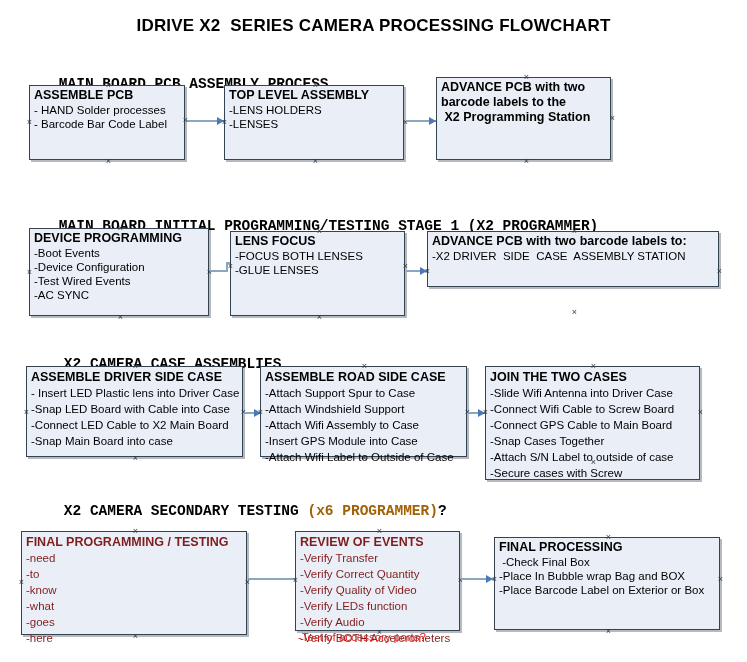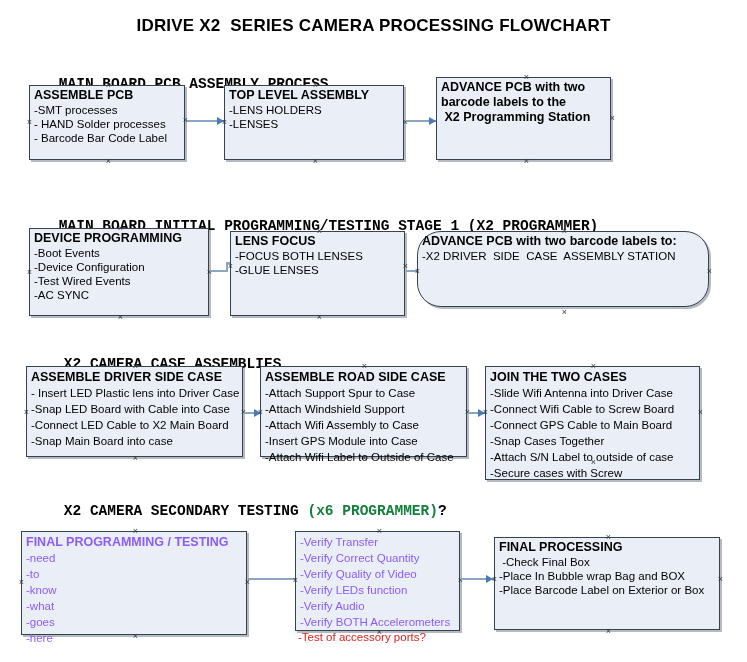--- a/index.html
+++ b/index.html
@@ -39,21 +39,21 @@
 
   .section-title {
     position: absolute;
     font-size: 14.5px;
     font-weight: bold;
     color: #000000;
     white-space: pre;
     font-family: Liberation Mono, monospace;
   }
   .section-title .accent {
-    color: #15803d;
+    color: #a16207;
   }
 
   
   .node {
     position: absolute;
     box-sizing: border-box;
     background: #eaeff7;
     border: 1px solid #35424f;
     box-shadow: 2px 2px 0 rgba(90,100,115,0.45);
     padding: 2px 0 0 4px;
@@ -70,21 +70,21 @@
   .node .n-line {
     font-size: 11.5px;
     font-weight: normal;
     color: #000000;
     line-height: 14px;
     white-space: pre;
     display: block;
   }
   .node.red .n-title,
   .node.red .n-line {
-    color: #8b5cf6;
+    color: #7f1d1d;
   }
   .node.tight .n-title { line-height: 16px; }
   .node.tight .n-line  { line-height: 16px; }
 
   
   .node .n-overflow {
     position: absolute;
     left: 2px;
     bottom: -14px;
     font-size: 11.5px;
@@ -132,21 +132,20 @@
 <div id="canvas">
 
   <div class="doc-title">IDRIVE X2  SERIES CAMERA PROCESSING FLOWCHART</div>
 
   <div class="section-title" style="left:24px; top:60px;">
     <span>MAIN BOARD PCB ASSEMBLY PROCESS</span>
   </div>
 
   <div class="node" style="left:29px; top:85px; width:156px; height:75px;">
     <span class="n-title">ASSEMBLE PCB</span>
-    <span class="n-line">-SMT processes</span>
     <span class="n-line">- HAND Solder processes</span>
     <span class="n-line">- Barcode Bar Code Label</span>
     <span class="handle" style="left:-4px; top:33px;"></span>
     <span class="handle" style="left:75px; top:-4px;"></span>
     <span class="handle" style="left:75px; top:72px;"></span>
   </div>
 
   <div class="conn" style="left:186px; top:120px; width:38px;"></div>
   <div class="arrowhead" style="left:217px; top:117px;"></div>
   <span class="handle" style="left:182px; top:117px; position:absolute;"></span>
@@ -200,21 +199,21 @@
     <span class="n-line">-GLUE LENSES</span>
     <span class="handle" style="left:-4px; top:31px;"></span>
     <span class="handle" style="left:85px; top:-4px;"></span>
     <span class="handle" style="left:85px; top:82px;"></span>
     <span class="handle" style="left:171px; top:31px;"></span>
   </div>
 
   <div class="conn" style="left:406px; top:270px; width:22px;"></div>
   <div class="arrowhead" style="left:420px; top:267px;"></div>
 
-  <div class="node" style="left:417px; top:231px; width:292px; height:76px;border-radius:24px;">
+  <div class="node" style="left:427px; top:231px; width:292px; height:56px;">
     <span class="n-title">ADVANCE PCB with two barcode labels to:</span>
     <span class="n-line">-X2 DRIVER  SIDE  CASE  ASSEMBLY STATION</span>
     <span class="handle" style="left:-4px; top:36px;"></span>
     <span class="handle" style="left:143px; top:-4px;"></span>
     <span class="handle" style="left:143px; top:77px;"></span>
     <span class="handle" style="left:288px; top:36px;"></span>
   </div>
 
   <div class="section-title" style="left:29px; top:340px;">
     <span>X2 CAMERA CASE ASSEMBLIES</span>
@@ -279,20 +278,21 @@
     <span class="n-line">-here</span>
     <span class="handle" style="left:-4px; top:47px;"></span>
     <span class="handle" style="left:110px; top:-4px;"></span>
     <span class="handle" style="left:110px; top:101px;"></span>
     <span class="handle" style="left:222px; top:47px;"></span>
   </div>
 
   <div class="conn" style="left:248px; top:578px; width:48px;"></div>
 
   <div class="node red tight" style="left:295px; top:531px; width:165px; height:100px;">
+    <span class="n-title">REVIEW OF EVENTS</span>
     <span class="n-line">-Verify Transfer</span>
     <span class="n-line">-Verify Correct Quantity</span>
     <span class="n-line">-Verify Quality of Video</span>
     <span class="n-line">-Verify LEDs function</span>
     <span class="n-line">-Verify Audio</span>
     <span class="n-line">-Verify BOTH Accelerometers</span>
     <span class="n-overflow">-Test of accessory ports?</span>
     <span class="handle" style="left:-4px; top:45px;"></span>
     <span class="handle" style="left:80px; top:-4px;"></span>
     <span class="handle" style="left:80px; top:97px;"></span>

